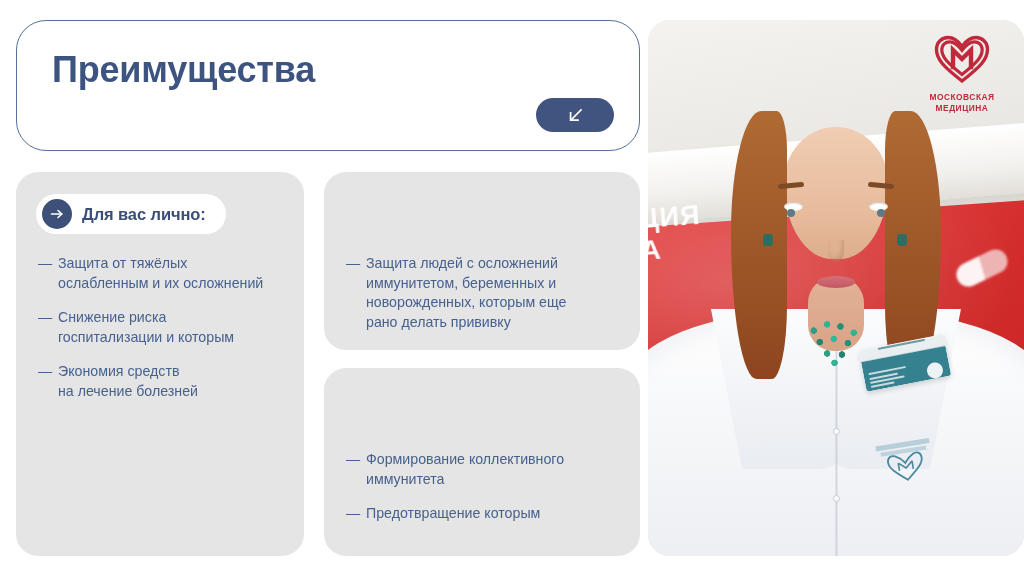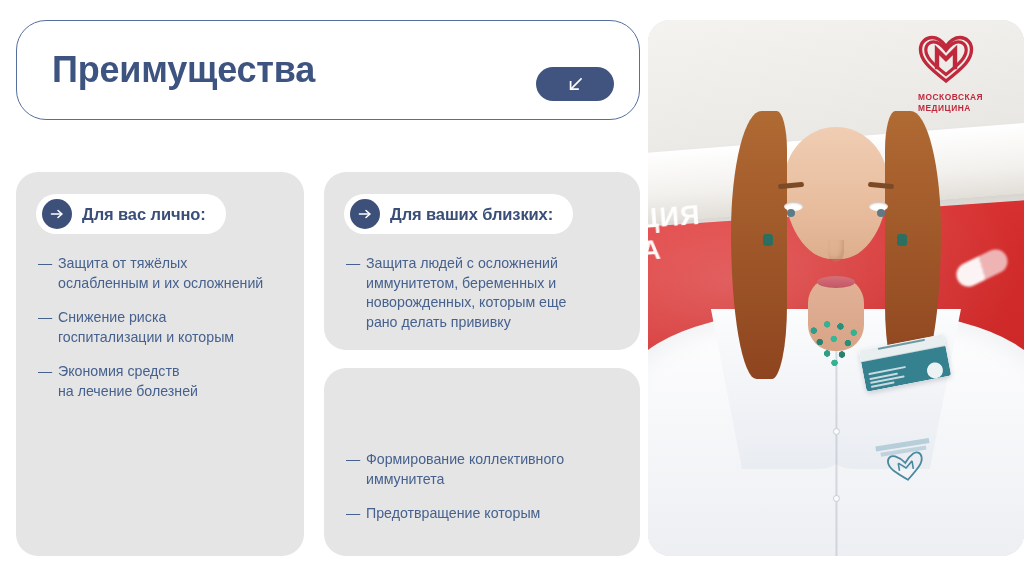--- a/index.html
+++ b/index.html
@@ -9,21 +9,21 @@
     background:#ffffff;
     font-family:"Liberation Sans", sans-serif;
   }
   .slide { position:relative; width:1024px; height:576px; background:#ffffff; }
 
   
   .left-col { position:absolute; left:0; top:0; width:648px; height:576px; }
 
   
   .title-card{
-    position:absolute; left:16px; top:20px; width:624px; height:100px;
+    position:absolute; left:16px; top:20px; width:624px; height:131px;
     background:#ffffff; border:1.5px solid #566f9b; border-radius:30px;
   }
   .title-text{
     position:absolute; left:35px; top:28px; width:460px;
     font-size:36px; line-height:1.18; font-weight:bold;
     color:#3d5380; letter-spacing:-0.2px;
   }
   .title-text .ln{ display:block; }
   .title-arrow-btn{
     position:absolute; right:25px; bottom:18px;
@@ -285,21 +285,21 @@
   .earring{
     position:absolute; top:40%; width:10px; height:12px;
     background:#2c6f60; border-radius:3px; filter:blur(.3px);
   }
   .earring.l{ left:30.5%; }
   .earring.r{ right:31%; }
 
   
   .brand-logo{
     position:absolute; right:18px; top:14px;
-    width:88px; text-align:left;
+    width:88px; text-align:center;
     z-index:5;
   }
   .brand-mark{ display:block; margin:0 auto 4px; }
   .brand-text{
     font-size:8.4px; font-weight:bold; color:#c0293c;
     line-height:1.28; letter-spacing:.5px;
   }
   .brand-text .bl{ display:block; }
 </style>
 </head>
@@ -350,31 +350,20 @@
         </li>
         <li class="bullet">
           <span class="dash">—</span>
           <span class="txt">Экономия средств
 на лечение болезней</span>
         </li>
       </ul>
     </div>
 
     <div class="card" id="card-family">
-      <div class="badge">
-        <span class="badge-icon">
-          <svg width="16" height="16" viewBox="0 0 16 16" aria-hidden="true">
-            <g stroke="#ffffff" stroke-width="1.6" fill="none" stroke-linecap="round" stroke-linejoin="round">
-              <line x1="2.5" y1="8" x2="12.6" y2="8"></line>
-              <polyline points="9,4.5 12.9,8 9,11.5"></polyline>
-            </g>
-          </svg>
-        </span>
-        <span class="badge-label">Для ваших близких:</span>
-      </div>
       <ul class="bullet-list">
         <li class="bullet">
           <span class="dash">—</span>
           <span class="txt">Защита людей с осложнений
 иммунитетом, беременных и
 новорожденных, которым еще
 рано делать прививку</span>
         </li>
       </ul>
     </div>

